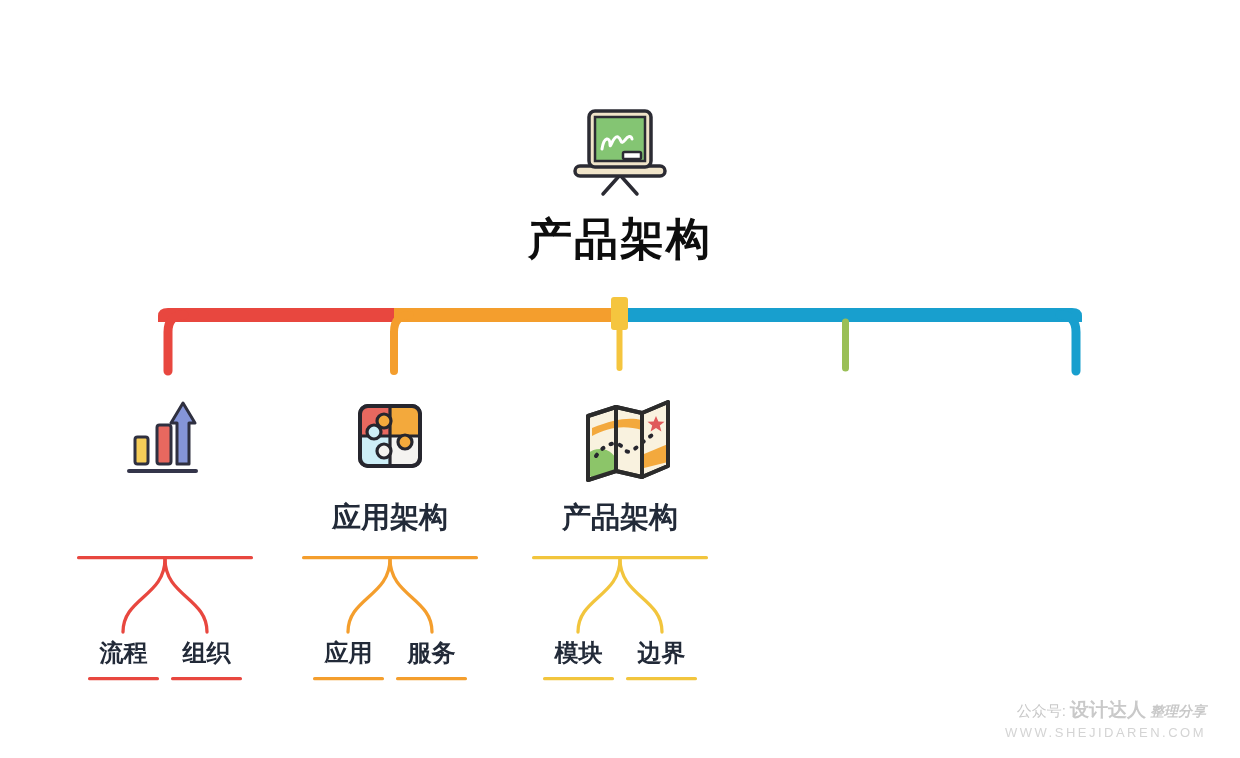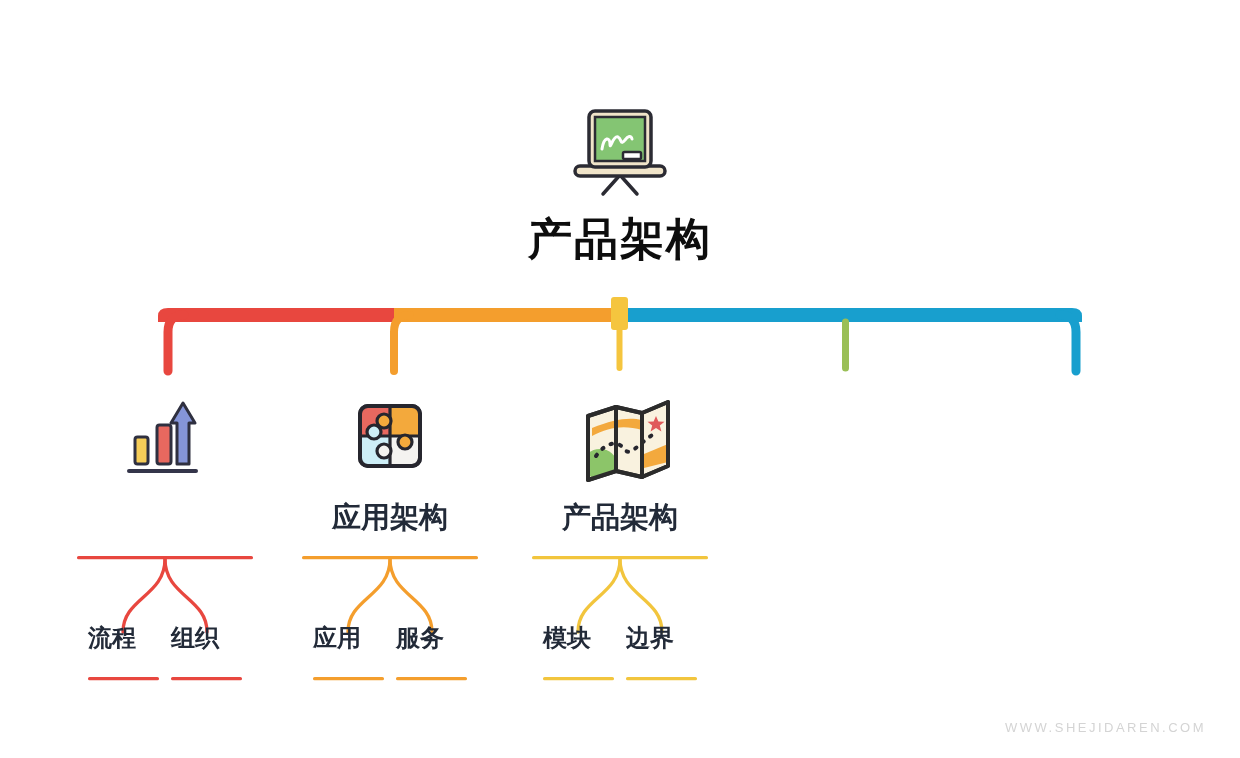--- a/index.html
+++ b/index.html
@@ -15,29 +15,29 @@
   .connector { position:absolute; top:290px; left:0; }
   .branch { position:absolute; top:392px; width:180px; height:300px; }
   .b0 { left:75px; } .b1 { left:300px; } .b2 { left:530px; } .b3 { left:756px; } .b4 { left:986px; }
   .branch .node-icon { position:absolute; top:0; left:44px; }
   .branch .node-label {
     position:absolute; top:107px; left:0; width:100%; text-align:center;
     font-size:29px; line-height:36px; font-weight:bold; color:#222a38;
   }
   .branch .fork { position:absolute; top:164px; left:0; }
   .branch .kid {
-    position:absolute; top:230px; width:71px; text-align:left;
+    position:absolute; top:245px; width:71px; text-align:center;
     font-size:24px; font-weight:bold; color:#222a38; white-space:nowrap;
   }
   .kid.k0 { left:13px; } .kid.k1 { left:96px; }
   .watermark { position:absolute; right:34px; top:701px; text-align:right; color:#c9c9c9; line-height:18px; }
   .wm1 { font-size:15px; }
   .wm-brand { font-size:19px; font-weight:bold; }
   .wm-suffix { font-size:14px; font-weight:bold; font-style:italic; }
-  .wm2 { font-size:13px; letter-spacing:2.5px; color:#d4d4d4; margin-top:18px; }
+  .wm2 { font-size:13px; letter-spacing:2.5px; color:#d4d4d4; margin-top:4px; }
 </style>
 </head>
 <body>
 
 <div class="canvas">
 
   <svg class="board-icon" width="100" height="96" viewBox="0 0 96 96">
     <path d="M48,73 L31,92 M48,73 L65,92" stroke="#2b2b33" stroke-width="3.5" stroke-linecap="round" fill="none"></path>
     <rect x="3" y="64" width="90" height="10" rx="5" fill="#f0e4c9" stroke="#2b2b33" stroke-width="3.5"></rect>
     <rect x="17" y="9" width="62" height="56" rx="6" fill="#f0e4c9" stroke="#2b2b33" stroke-width="3.5"></rect>
@@ -139,16 +139,19 @@
       <rect x="13" y="121" width="71" height="3.3" rx="1.6" fill="#f2c53d"></rect>
       <rect x="96" y="121" width="71" height="3.3" rx="1.6" fill="#f2c53d"></rect>
     </svg>
     <div class="kid k0">模块</div>
     <div class="kid k1">边界</div>
   </div>
 
 
 
   <div class="watermark">
+    <div class="wm1">
+      <span>公众号: </span><span class="wm-brand">设计达人</span><span class="wm-suffix"> 整理分享</span>
+    </div>
     <div class="wm2">WWW.SHEJIDAREN.COM</div>
   </div>
 
 </div>
 
 </body></html>

